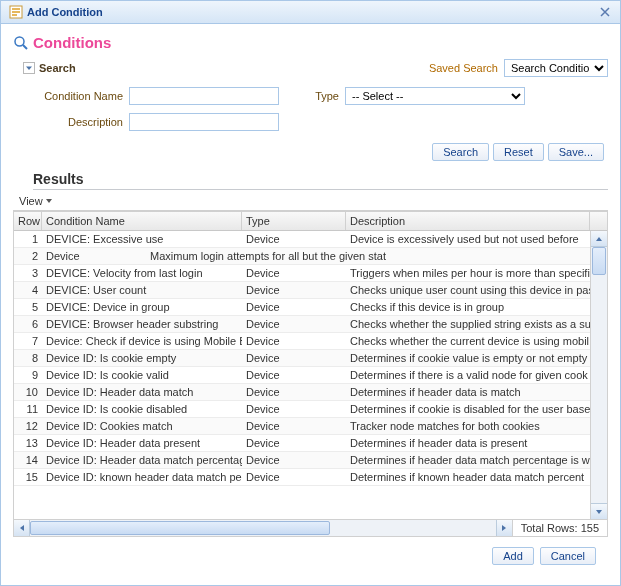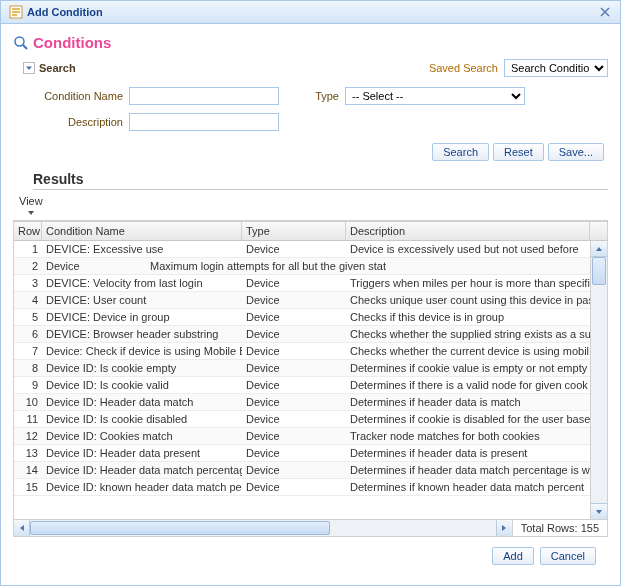--- a/index.html
+++ b/index.html
@@ -26,21 +26,21 @@
 .search-fields { display: flex; gap: 20px; padding: 4px 0 4px 30px; }
 .field-col { display: flex; flex-direction: column; gap: 8px; }
 .field-row { display: flex; align-items: center; gap: 6px; }
 .field-label { color: #6b4a10; width: 80px; text-align: right; }
 .text-input { border: 1px solid #a9c7e7; height: 18px; width: 150px; padding: 0 2px; font-family: inherit; font-size: 11px; }
 .type-select { width: 180px; }
 .btn-row { display: flex; justify-content: flex-end; gap: 4px; margin-top: 8px; padding-right: 4px; }
 .btn { border: 1px solid #a9c7e7; background: linear-gradient(#fdfdfe, #e8eef7); padding: 2px 10px; font-size: 11px; color: #15428b; cursor: pointer; font-family: inherit; border-radius: 2px; }
 .results-title { color: #333; font-size: 14px; font-weight: bold; border-bottom: 1px solid #c8cbd0; padding-bottom: 2px; margin-bottom: 2px; margin-left: 20px; }
 .toolbar { border-bottom: 1px solid #d0d0d0; padding: 3px 6px; }
-.tb-btn { background: none; border: none; color: #333; font-size: 11px; cursor: pointer; display: inline-flex; align-items: center; gap: 2px; flex-direction: column; }
+.tb-btn { background: none; border: none; color: #333; font-size: 11px; cursor: pointer; display: inline-flex; align-items: center; gap: 2px; }
 .grid-wrap { flex: 1; display: flex; flex-direction: column; border: 1px solid #d0d0d0; min-height: 0; }
 .grid-header { display: flex; background: linear-gradient(#f9f9f9, #e8e8e8); border-bottom: 1px solid #c8c8c8; }
 .gh-cell { border-right: 1px solid #d0d0d0; padding: 3px 4px; color: #333; font-weight: normal; }
 .col-row { width: 28px; text-align: right; }
 .col-name { width: 200px; }
 .col-type { width: 104px; }
 .col-desc { flex: 1; }
 .col-scroll { width: 17px; border-right: none; }
 .grid-body { flex: 1; overflow: hidden; position: relative; display: flex; }
 .rows-area { flex: 1; overflow: hidden; }

